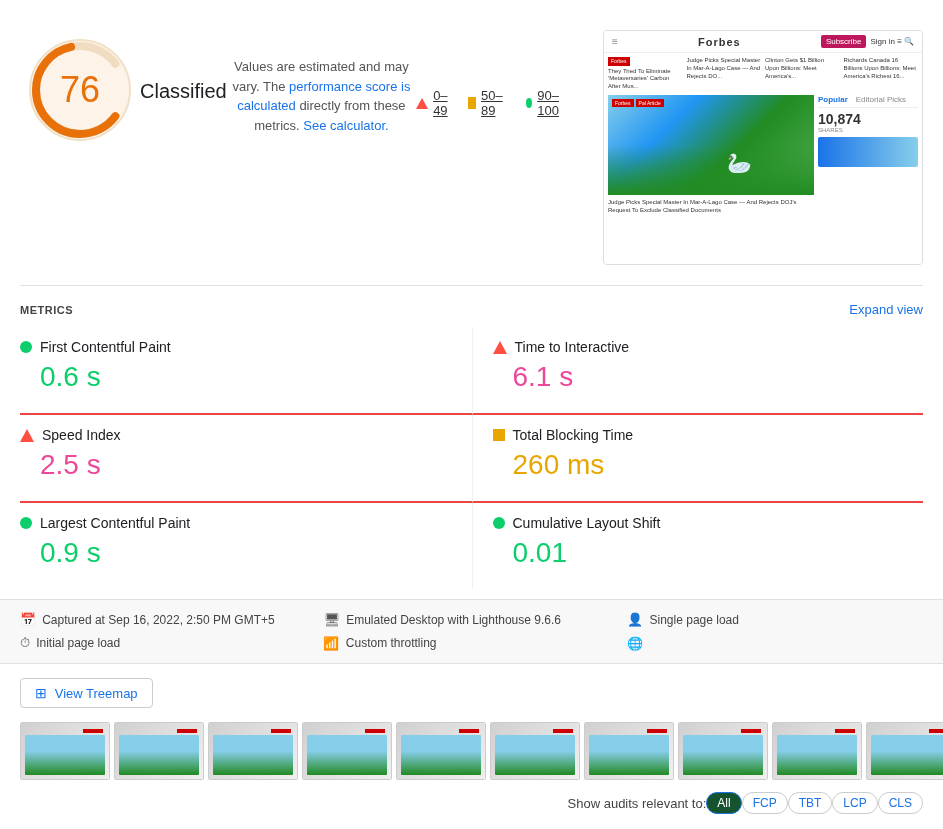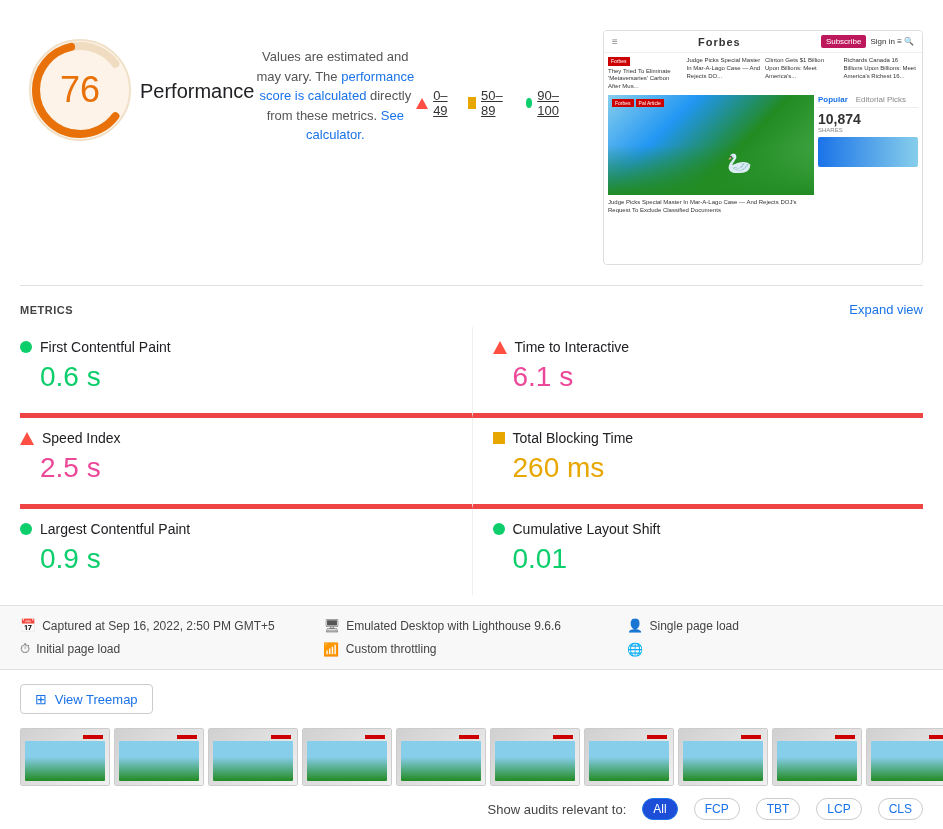--- a/index.html
+++ b/index.html
@@ -150,21 +150,21 @@
       cursor: pointer;
     }
 
     .metrics-grid {
       display: grid;
       grid-template-columns: 1fr 1fr;
       padding: 0 20px;
     }
     .metric-cell {
       padding: 12px 16px 20px 0;
-      border-bottom: 5px solid #ef4444;
+      border-bottom: 2px solid #ef4444;
     }
     .metric-cell:nth-child(even) {
       padding-left: 20px;
       border-left: 1px solid #f0f0f0;
     }
     .metric-name-row {
       display: flex;
       align-items: center;
       gap: 8px;
       margin-bottom: 6px;
@@ -282,35 +282,35 @@
       background: linear-gradient(to bottom, #87CEEB 40%, #228B22 100%);
       border-radius: 1px;
     }
 
     
     .audit-filter {
       display: flex;
       align-items: center;
       justify-content: flex-end;
       padding: 12px 20px 8px;
-      gap: 16px;
+      gap: 0;
       font-size: 13px;
       color: #444;
     }
     .filter-btn {
       padding: 3px 10px;
       border: 1px solid #ccc;
       border-radius: 12px;
       font-size: 12px;
       cursor: pointer;
       background: #fff;
       color: #1a73e8;
     }
     .filter-btn.active {
-      background: #1d4ed8;
+      background: #14532d;
       color: #fff;
       border-color: #1a73e8;
     }
 
     
     .tri-red {
       width: 0; height: 0;
       border-left: 6px solid transparent;
       border-right: 6px solid transparent;
       border-bottom: 11px solid #ff4e42;
@@ -327,21 +327,21 @@
 
         <circle cx="60" cy="60" r="50" fill="#fdf3e8" stroke="#f0e0c8" stroke-width="2"></circle>
 
         <circle cx="60" cy="60" r="44" fill="none" stroke="#f0dcc0" stroke-width="8" stroke-dasharray="220 277" stroke-dashoffset="-28" stroke-linecap="round"></circle>
 
         <circle cx="60" cy="60" r="44" fill="none" stroke="#e8710a" stroke-width="8" stroke-dasharray="170 277" stroke-dashoffset="-28" stroke-linecap="round"></circle>
       </svg>
       <span class="gauge-number">76</span>
     </div>
 
-    <div class="perf-title">Performance</div>
+    <div class="perf-title">Classified</div>
 
     <div class="perf-description">
       <span>Values are estimated and may vary. The</span>
       <a href="#">performance score is calculated</a>
       <span>directly from these metrics.</span>
       <a href="#">See calculator.</a>
     </div>
 
     <div class="legend">
       <div class="legend-item">

